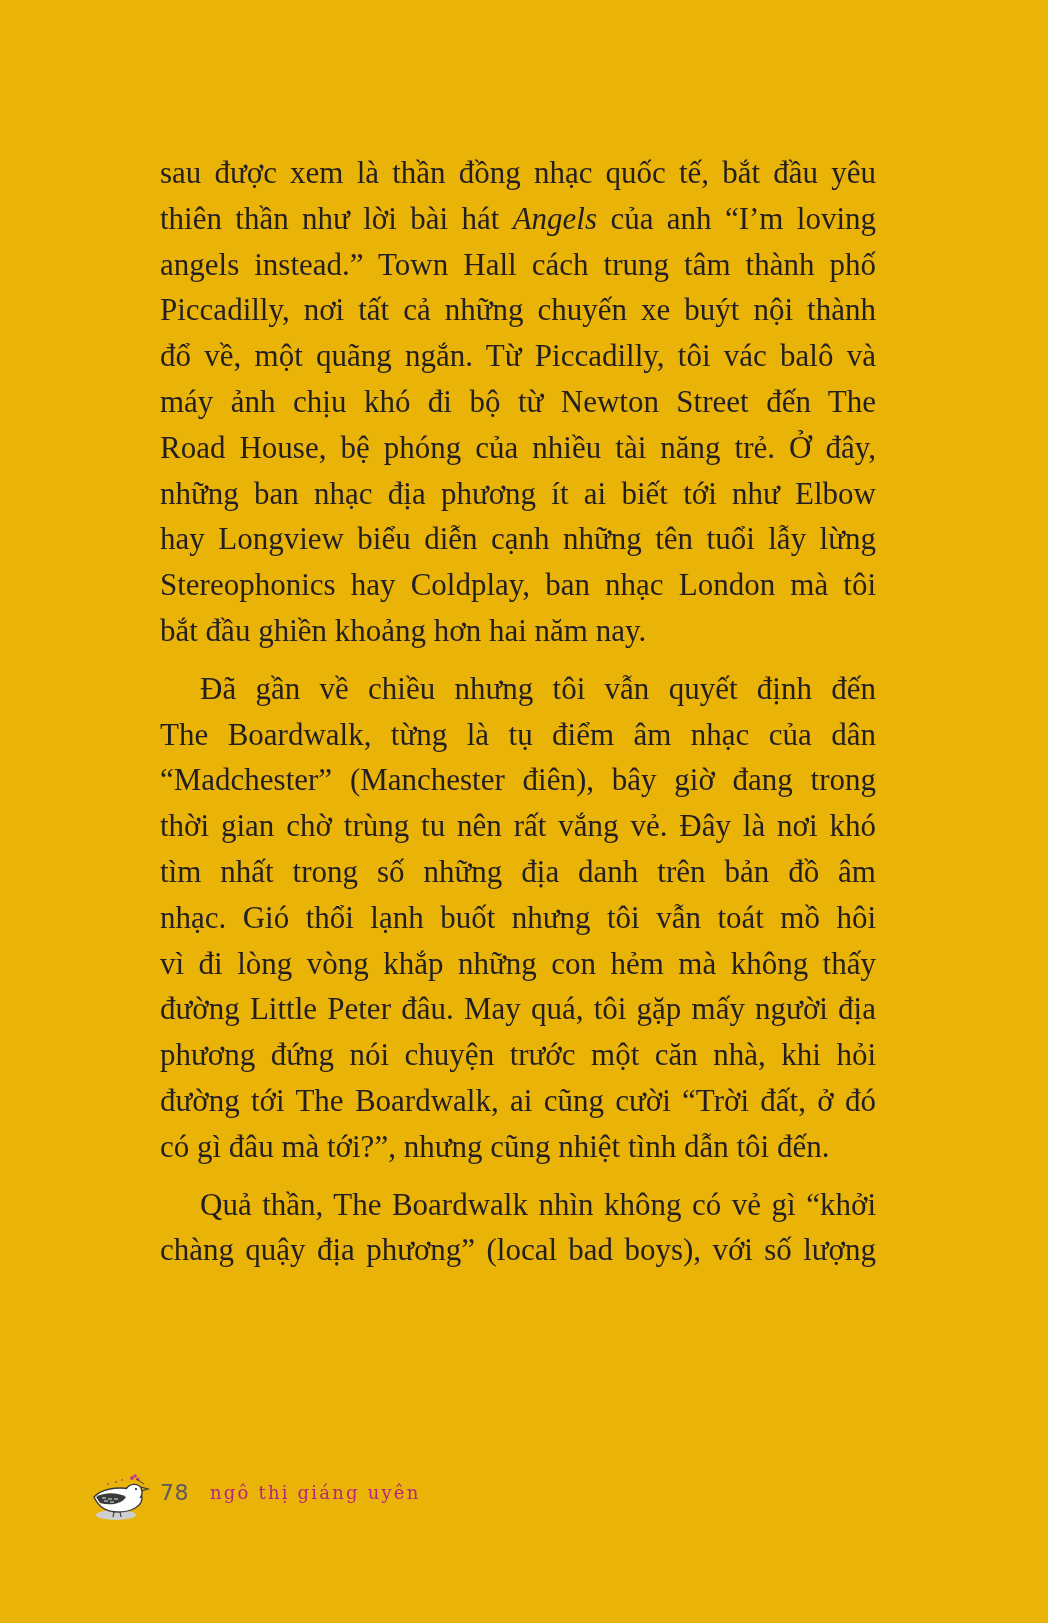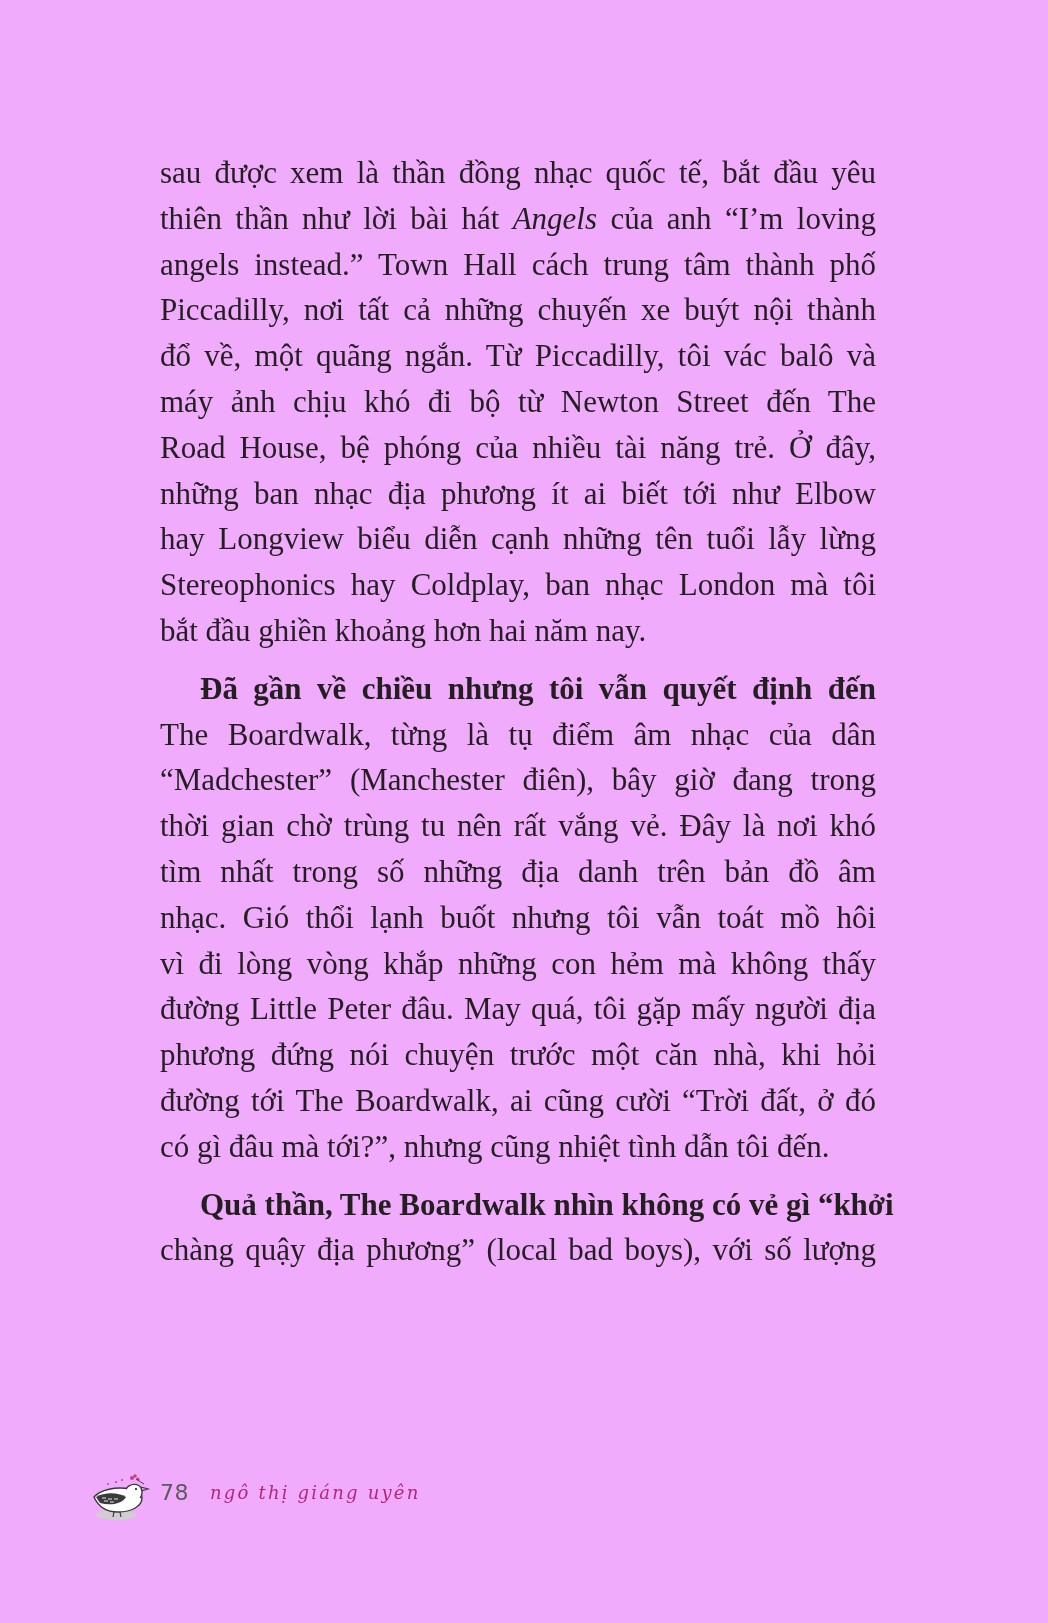--- a/index.html
+++ b/index.html
@@ -11,21 +11,21 @@
       width: 1048px;
       height: 1623px;
       position: relative;
       overflow: hidden;
     }
     .page {
       position: absolute;
       left: 0; top: 0;
       width: 1048px;
       height: 1623px;
-      background: #f0abfc;
+      background: #eab308;
     }
     .body-text {
       position: absolute;
       left: 160px;
       top: 150px;
       width: 716px;
       font-family: "Liberation Serif", "DejaVu Serif", serif;
       font-size: 31px;
       line-height: 45.8px;
       color: #231f20;
@@ -38,21 +38,20 @@
       white-space: nowrap;
       text-align: justify;
       text-align-last: justify;
       height: 45.8px;
     }
     .line.last {
       text-align-last: left;
     }
     .line.indent {
       padding-left: 40px;
-      font-weight: bold;
     }
     .line em {
     }
     .footer {
       position: absolute;
       left: 86px;
       top: 1470px;
       height: 60px;
       width: 400px;
     }
@@ -73,21 +72,20 @@
       letter-spacing: 0.5px;
     }
     .author {
       position: absolute;
       left: 124px;
       top: 12px;
       font-family: "DejaVu Serif", "Liberation Serif", serif;
       font-size: 18px;
       color: #b5267a;
       letter-spacing: 2.2px;
-      font-style: italic;
     }
   </style>
 </head>
 <body>
 
 <div class="page">
 
   <div class="body-text" id="body-text">
       <div class="para">
         <span class="line">sau được xem là thần đồng nhạc quốc tế, bắt đầu yêu</span>

